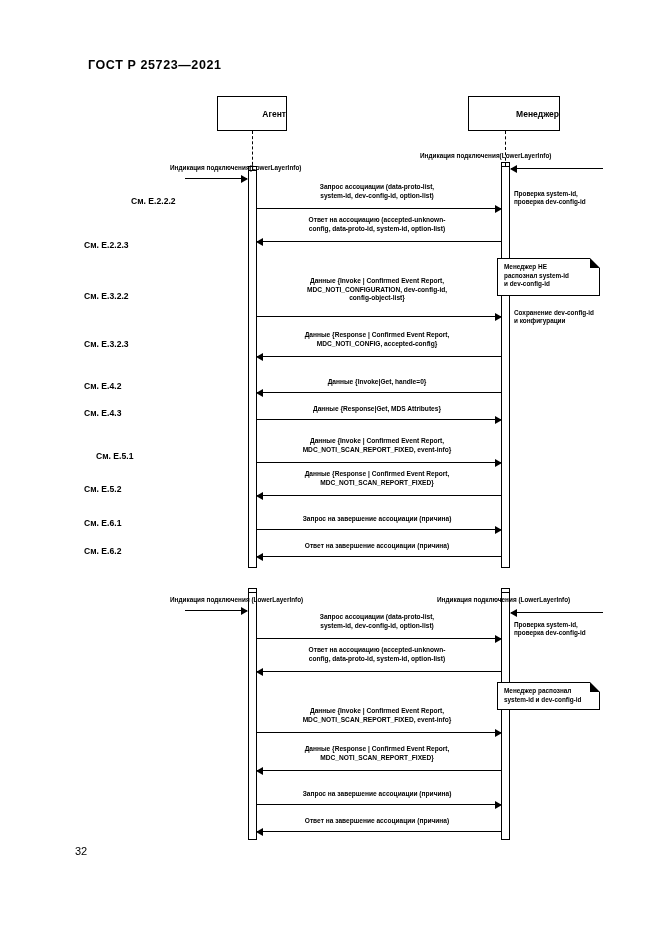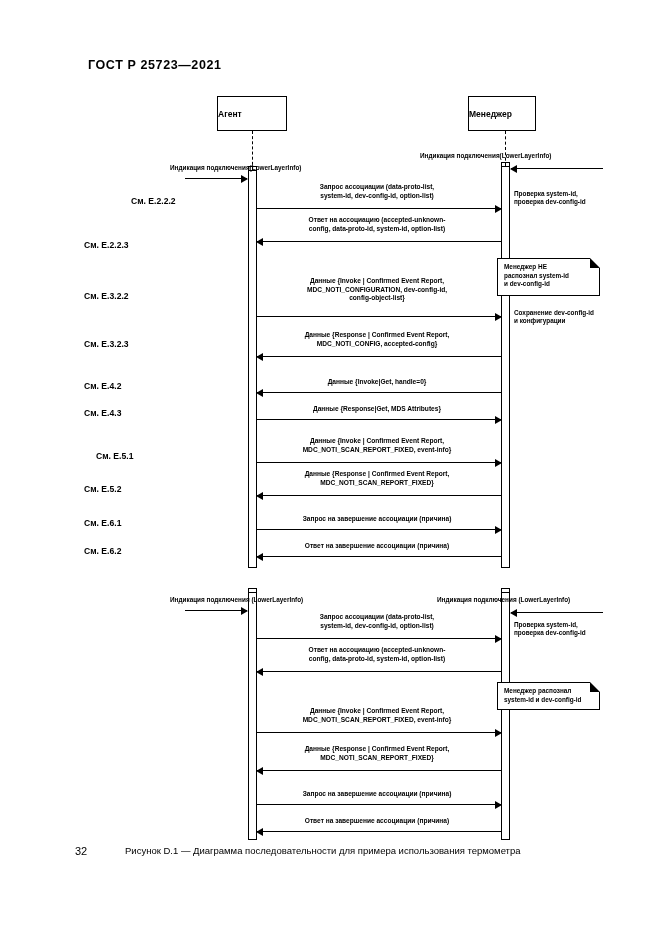--- a/index.html
+++ b/index.html
@@ -64,26 +64,26 @@
   }
 
   
   .actor-box {
     position: absolute;
     border: 1.4px solid #000;
     background: #fff;
     box-sizing: border-box;
     display: flex;
     align-items: center;
-    justify-content: flex-start;
+    justify-content: flex-end;
     font-size: 8.5px;
     font-weight: bold;
   }
   .actor-agent  { left: 217px; top: 96px;  width: 70px; height: 35px; }
-  .actor-manager{ left: 468px; top: 96px;  width: 68px; height: 35px; }
+  .actor-manager{ left: 468px; top: 96px;  width: 92px; height: 35px; }
 
   
   .lifeline-dash {
     position: absolute;
     border-left: 1.2px dashed #000;
     width: 0;
   }
 
   
   .activation {
@@ -306,15 +306,14 @@
     <div class="side-note" style="left:514px; top:621px;">Проверка system-id,
 проверка dev-config-id</div>
 
     <div class="note-box" style="left:497px; top:682px; width:103px; height:28px;">Менеджер распознал
 system-id и dev-config-id</div>
     <div class="note-fold" style="left:590px; top:682px; border-top:10px solid #fff; border-left:10px solid #000;"></div>
 
   </div>
 
   <div class="page-number">32</div>
-  <div class="figure-caption">Рисунок D.1 — Диаграмма последовательности для примера использования термометра</div>
 
 </div>
 
 </body></html>

